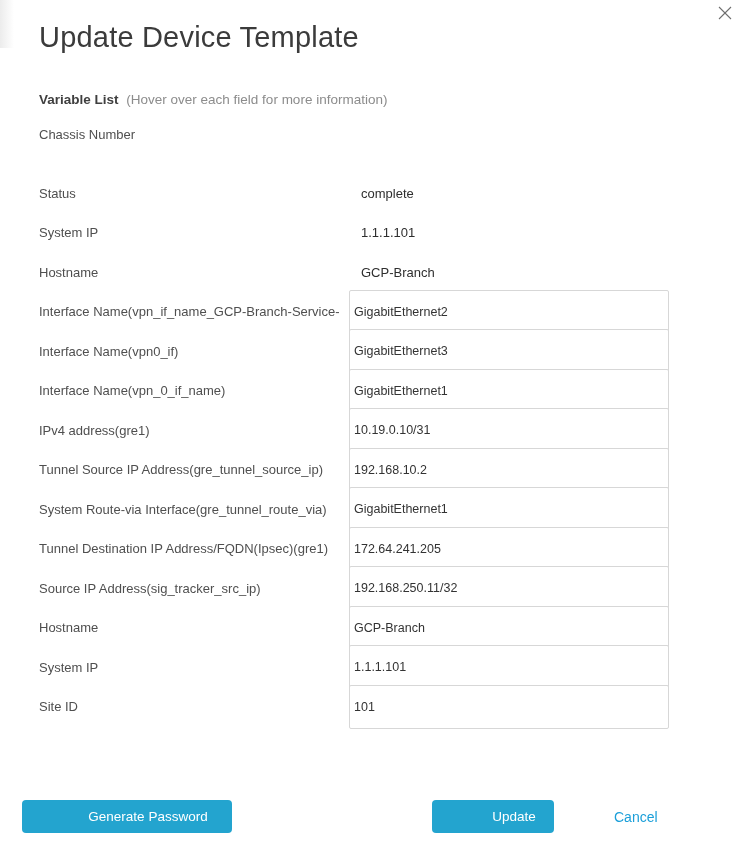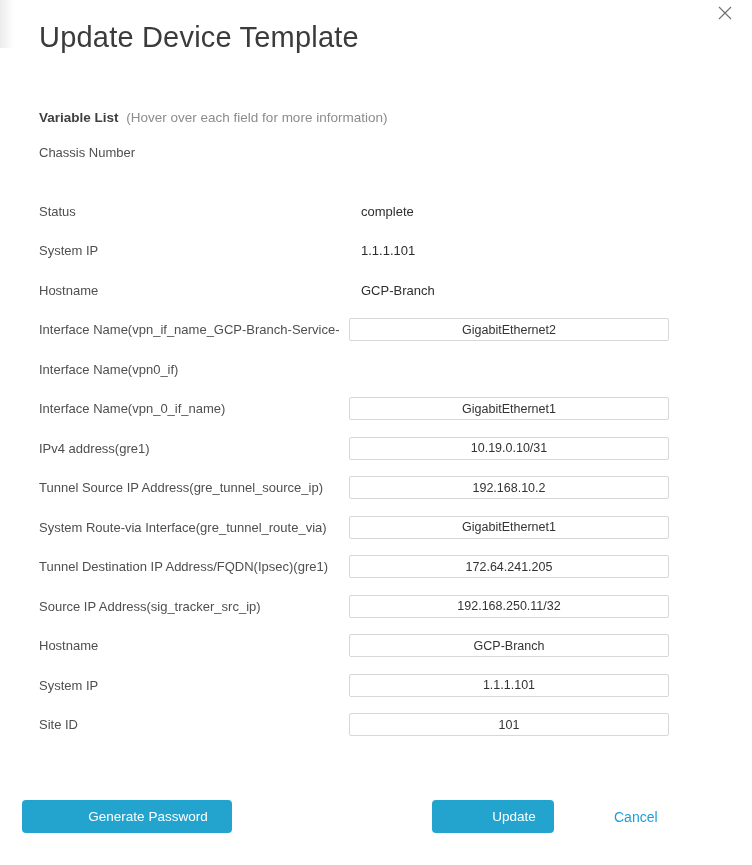--- a/index.html
+++ b/index.html
@@ -25,43 +25,42 @@
     position: absolute; top: 4px; right: 17px;
     width: 20px; height: 20px;
     background: none; border: none; cursor: pointer;
     display: flex; align-items: center; justify-content: center;
   }
   .content { padding: 20px 83px 0 39px; }
   .title {
     font-size: 29px; font-weight: 400; color: #3b3b3b;
     line-height: 34px; letter-spacing: 0.2px;
   }
-  .section-heading { margin-top: 56px; font-size: 13.5px; line-height: 16px; }
+  .section-heading { margin-top: 38px; font-size: 13.5px; line-height: 16px; }
   .section-heading .hd { font-weight: 700; color: #3f3f3f; }
   .section-heading .hint { font-weight: 400; color: #8c8c8c; margin-left: 4px; }
   .rows { margin-top: 7px; }
   .row { display: flex; align-items: center; height: 39.5px; }
   .row:first-child { margin-bottom: 19px; }
   .row-label {
     width: 310px; flex: none;
     font-size: 13px; color: #4f4f4f;
     white-space: nowrap; overflow: hidden;
   }
   .row-value {
     font-size: 13px; color: #2e2e2e; padding-left: 12px; white-space: nowrap;
   }
   .row-input {
-    width: 320px; height: 23px; flex: none;
+    width: 320px; height: 44px; flex: none;
     border: 1px solid #d7d7d7; border-radius: 2px;
     background: #ffffff;
     font-family: "Liberation Sans", sans-serif;
     font-size: 12.5px; color: #333333;
-    padding: 0 12px;
+    padding: 0 4px;
     outline: none;
-    text-align: center;
   }
   .footer {
     position: absolute; left: 0; top: 800px;
     width: 752px; height: 34px;
   }
   .btn {
     position: absolute; top: 0; height: 33px;
     background: var(--accent, #23a4cf);
     color: #ffffff; border: none; border-radius: 4px;
     font-family: "Liberation Sans", sans-serif;
@@ -114,20 +113,21 @@
         <div class="row">
           <span class="row-label">Hostname</span>
           <span class="row-value">GCP-Branch</span>
         </div>
         <div class="row">
           <span class="row-label">Interface Name(vpn_if_name_GCP-Branch-Service-</span>
           <input type="text" class="row-input" value="GigabitEthernet2" style="">
         </div>
         <div class="row">
           <span class="row-label">Interface Name(vpn0_if)</span>
+          <input type="text" class="row-input" value="GigabitEthernet3" style="">
         </div>
         <div class="row">
           <span class="row-label">Interface Name(vpn_0_if_name)</span>
           <input type="text" class="row-input" value="GigabitEthernet1" style="">
         </div>
         <div class="row">
           <span class="row-label">IPv4 address(gre1)</span>
           <input type="text" class="row-input" value="10.19.0.10/31" style="">
         </div>
         <div class="row">

